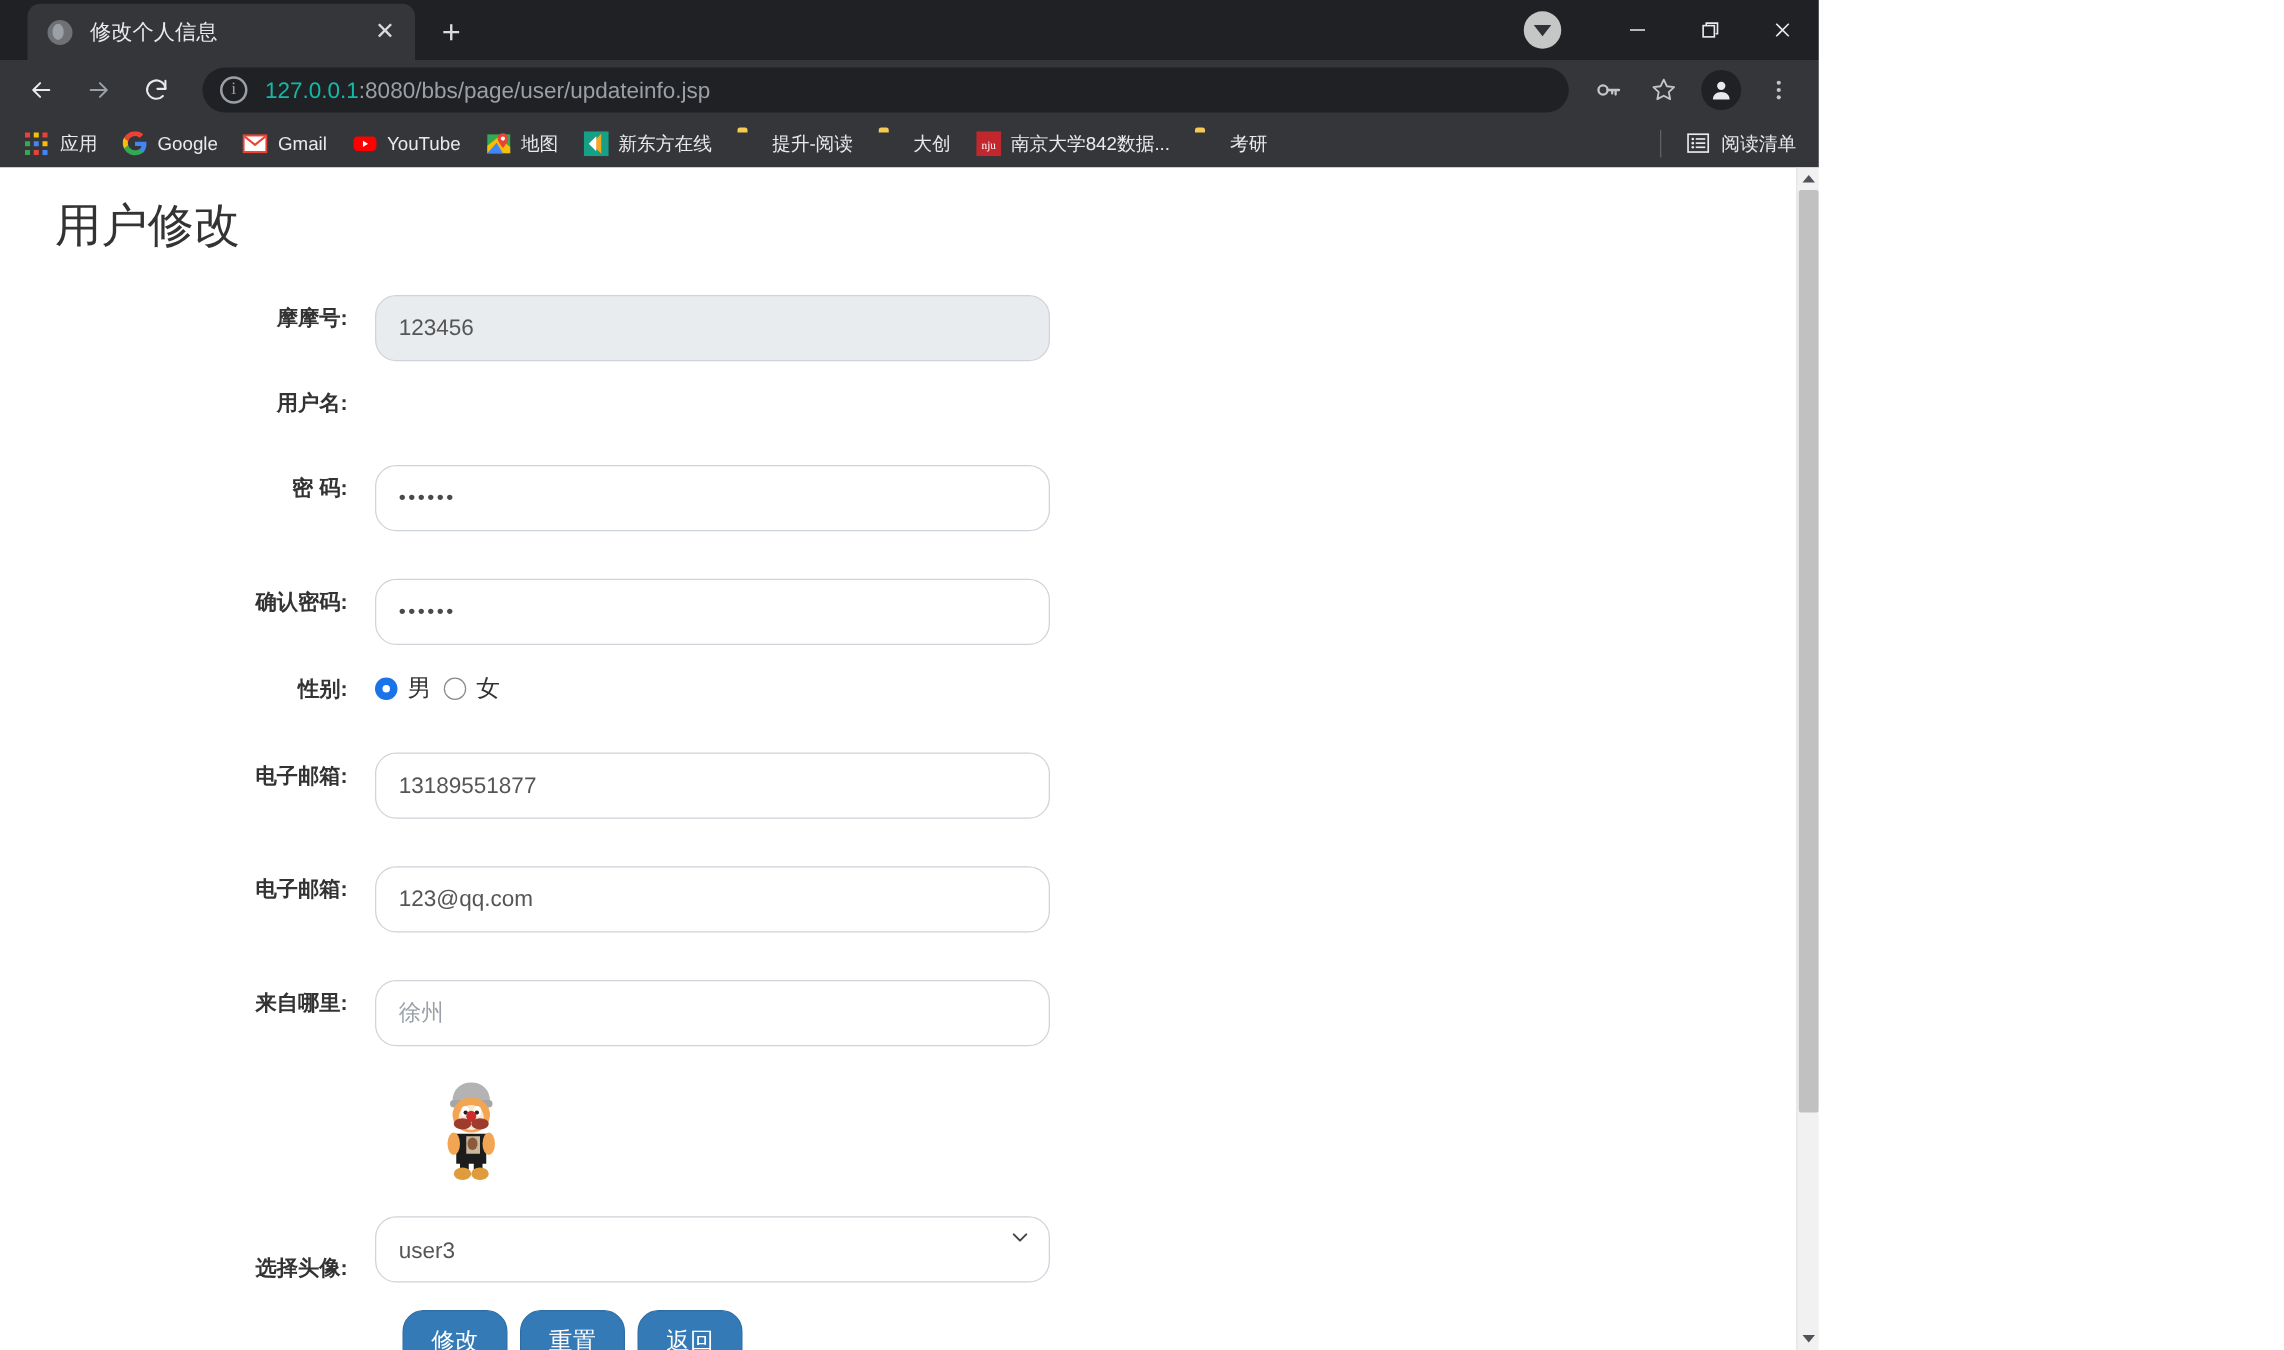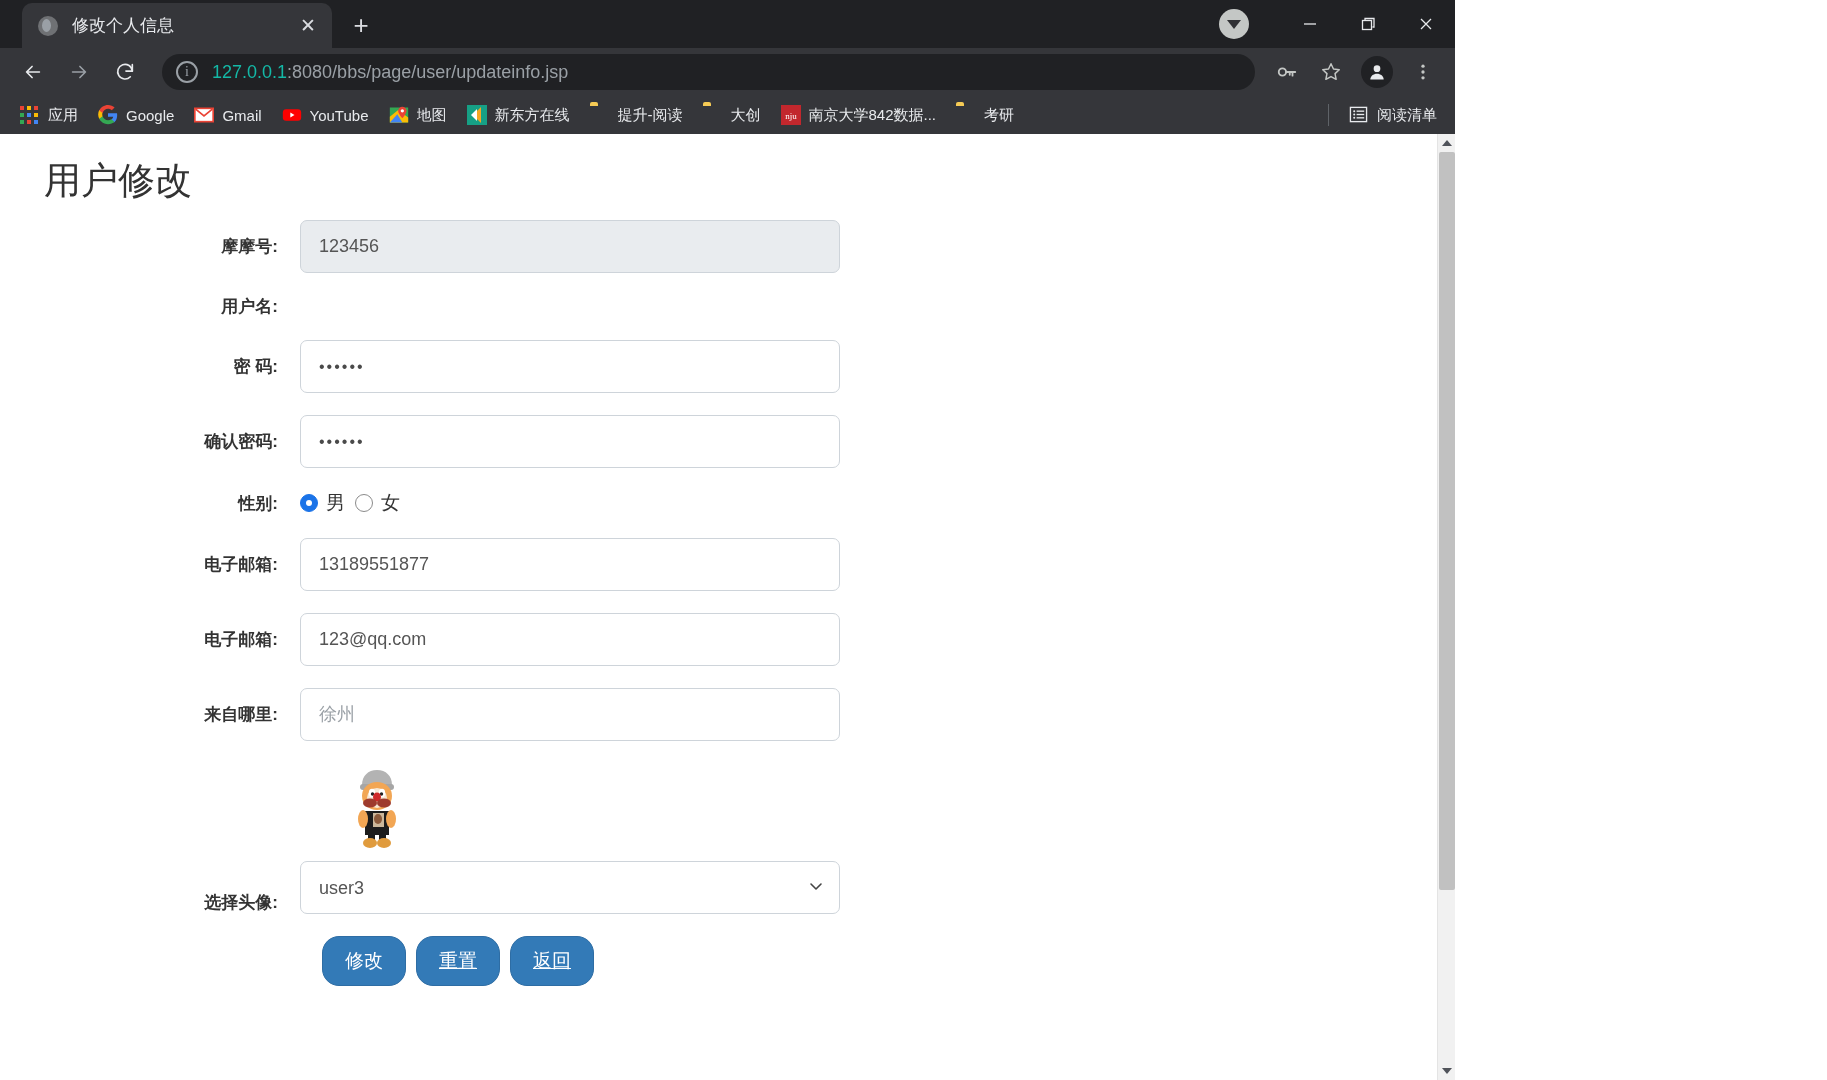--- a/index.html
+++ b/index.html
@@ -134,23 +134,23 @@
     margin: 22px 0 0 44px;
   }
 
   form.form { margin-top: 14px; }
   .form-row { display: flex; align-items: center; margin-bottom: 22px; }
   .form-label {
     width: 300px; text-align: right; padding-right: 22px;
     font-size: 17px; font-weight: bold; color: #333;
   }
   .form-control {
-    width: 540px; height: 53px; border: 1px solid #ced4da; border-radius: 7px;
+    width: 540px; height: 53px; border: 1px solid #ced4da; border-radius: 17px;
     background: #fff; color: #555; font-size: 18px; padding: 0 18px;
-    font-family: "Liberation Sans", sans-serif; outline: none;
+    font-family: "Liberation Sans", sans-serif; outline: none; margin-top: 16px;
   }
   .form-control[readonly], .form-control.disabled { background: #e9ecef; color: #555; }
   .form-control::placeholder { color: #9aa0a6; }
   .pw-dots { letter-spacing: 2px; font-size: 16px; color: #4a4a4a; display: flex; align-items: center; }
 
   .radio-group { display: flex; align-items: center; font-size: 19px; color: #333; }
   .radio {
     width: 18px; height: 18px; border-radius: 50%; border: 1px solid #8b8b8b;
     background: #fff; display: inline-block; position: relative; cursor: pointer;
   }

